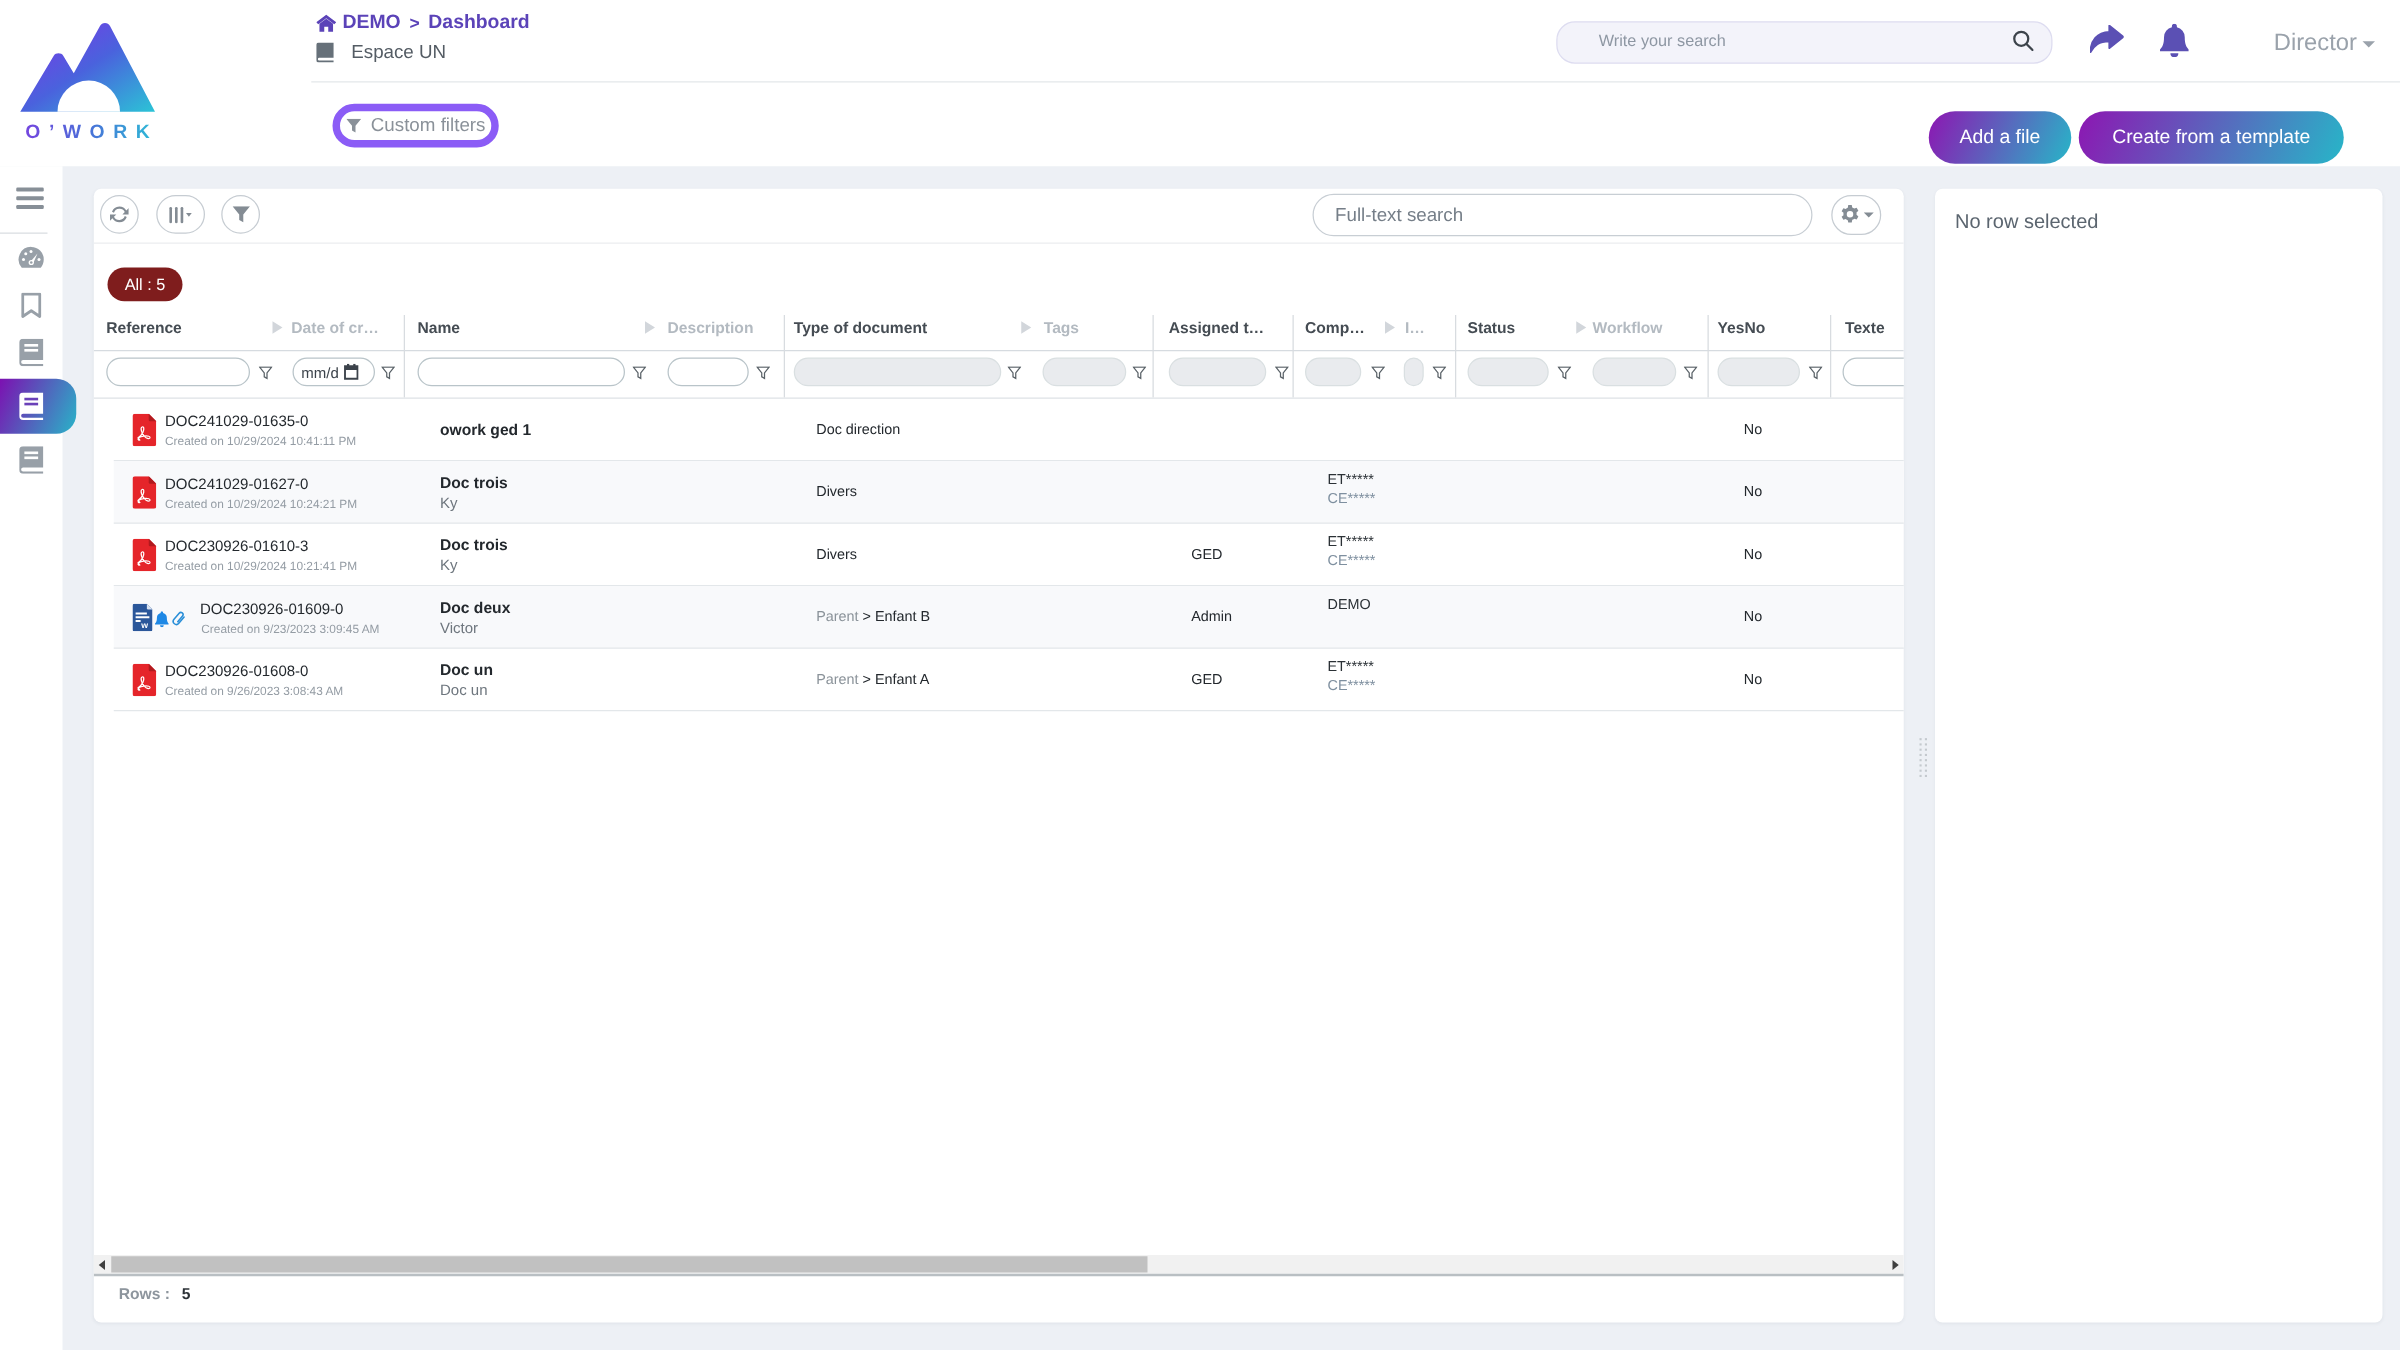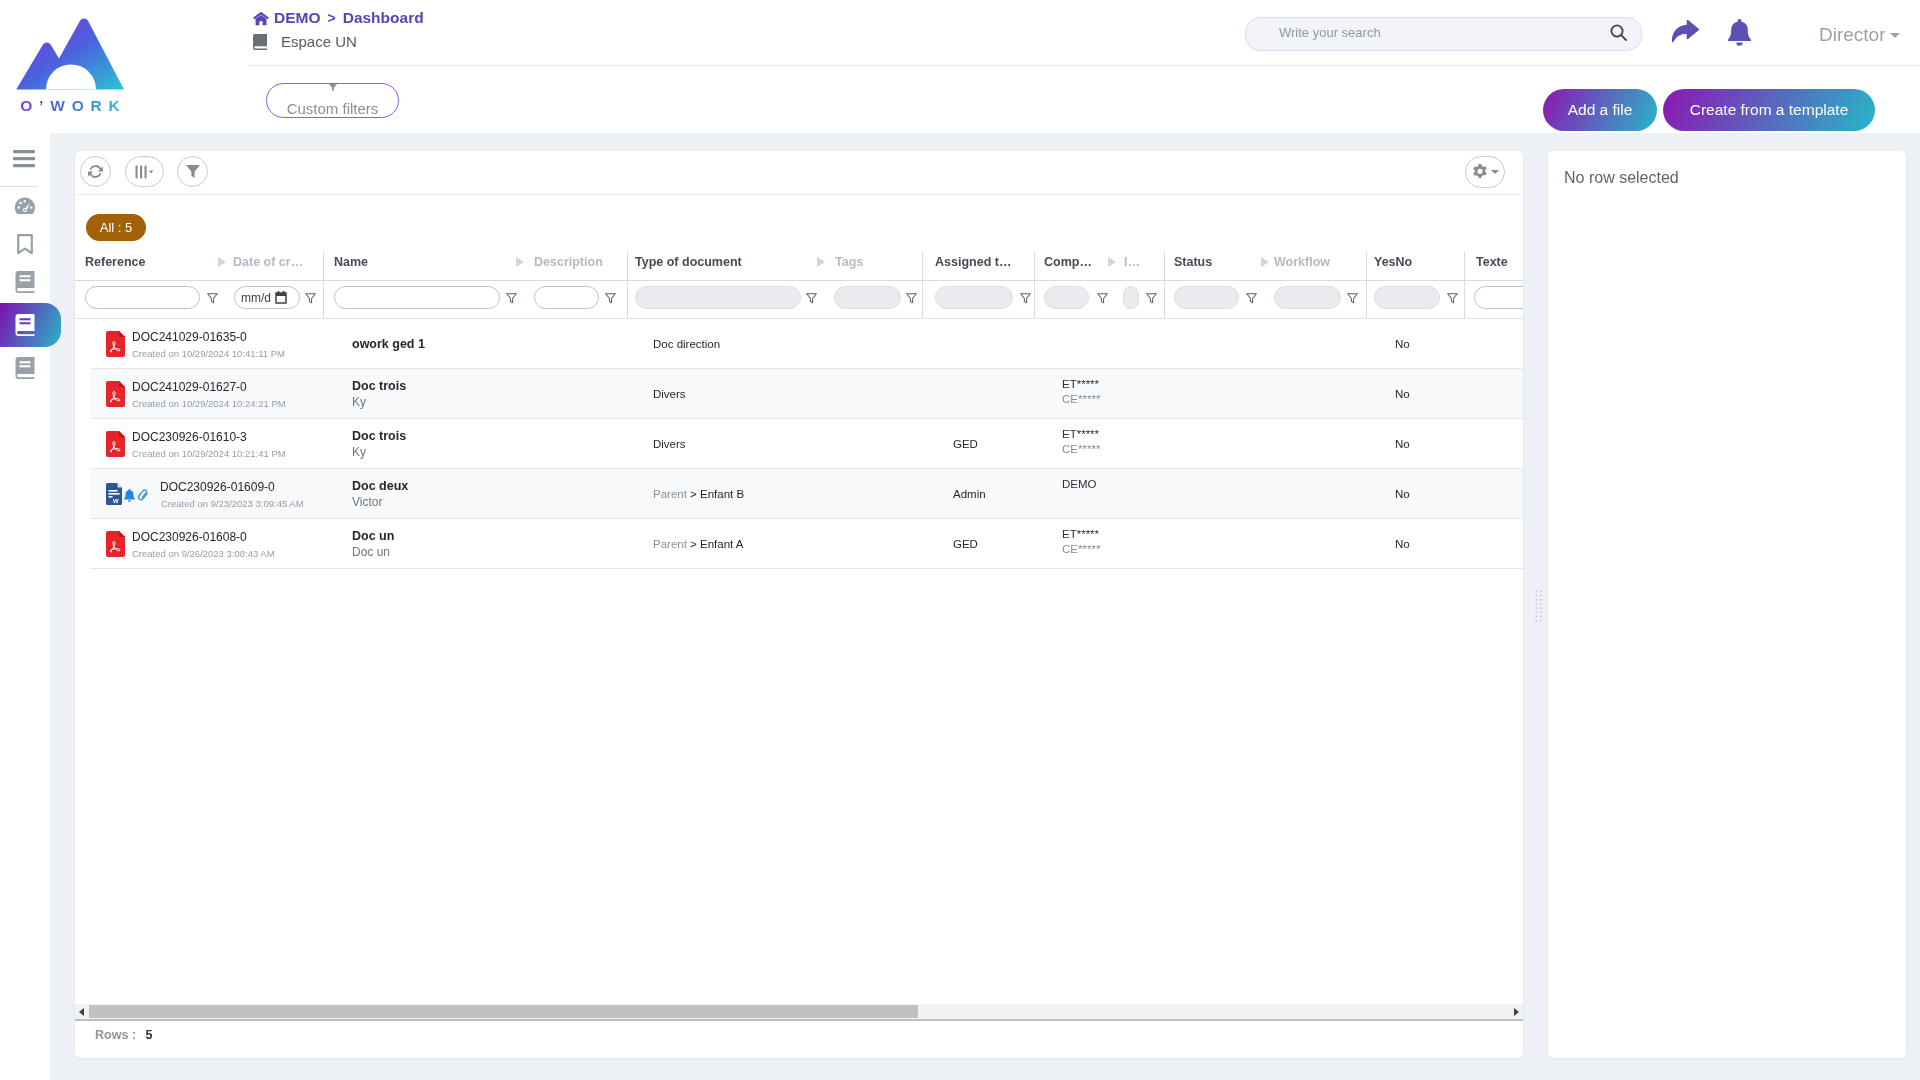--- a/index.html
+++ b/index.html
@@ -22,41 +22,41 @@
 
 
 #hsearch { position:absolute; left:1245px; top:17px; width:397px; height:34px; border:1px solid #dddcf0; background:#f3f3fa; border-radius:15px; }
 #hsearch span { position:absolute; left:33px; top:7px; font-size:13px; color:#8e97a3; }
 #hsearch svg { position:absolute; right:14px; top:6px; }
 
 #director { position:absolute; left:1819px; top:24px; font-size:19px; color:#9aa2ab; }
 #dircaret { position:absolute; left:1890px; top:33px; width:0; height:0; border-left:5px solid transparent; border-right:5px solid transparent; border-top:5px solid #9aa2ab; }
 
 
-#cfilters { position:absolute; left:266px; top:83px; width:133px; height:35px; border:1px solid #8b5cf6; border-radius:17.5px; display:flex; align-items:center; justify-content:center; gap:8px; color:#8a9199; font-size:15px;flex-direction:column; }
+#cfilters { position:absolute; left:266px; top:83px; width:133px; height:35px; border:6px solid #8b5cf6; border-radius:17.5px; display:flex; align-items:center; justify-content:center; gap:8px; color:#8a9199; font-size:15px; }
 
 
 .gbtn { position:absolute; top:89px; height:42px; border-radius:21px; background:linear-gradient(115deg,#8d16b2,#27b6c8); color:#fff; font-size:15.5px; display:flex; align-items:center; justify-content:center; }
 #btn-add { left:1543px; width:114px; }
 #btn-create { left:1663px; width:212px; }
 
 
 #sidebar { position:absolute; left:0; top:133px; width:50px; height:947px; background:#fff; z-index:4; }
 #sidebar .sdiv { position:absolute; left:0; top:53px; width:38px; height:1px; background:#d9dde1; }
 .sicon { position:absolute; left:0; width:50px; display:flex; justify-content:center; }
 #sactive { position:absolute; left:0; top:170px; width:61px; height:44px; border-radius:0 16px 16px 0; background:linear-gradient(115deg,#7c10b1,#28b5c8); display:flex; align-items:center; }
 #sactive svg { margin-left:15px; }
 
 
 #maincard { position:absolute; left:75px; top:151px; width:1448px; height:907px; background:#fff; border-radius:6px; box-shadow:0 1px 3px rgba(40,50,60,.06); overflow:hidden; }
 .circ { position:absolute; top:5px; height:31px; border:1px solid #c6ccd2; border-radius:16px; display:flex; align-items:center; justify-content:center; background:#fff; }
 #ftsearch { position:absolute; left:975px; top:4px; width:400px; height:34px; border:1px solid #c8ced4; border-radius:17px; }
 #ftsearch span { position:absolute; left:17px; top:8px; font-size:15px; color:#757e88; }
 #tooldiv { position:absolute; left:0; top:43px; width:1448px; height:1px; background:#ebedf0; }
-#allpill { position:absolute; left:11px; top:63px; width:60px; height:27px; border-radius:13.5px; background:#a16207; color:#fff; font-size:13px; display:flex; align-items:center; justify-content:center; }
+#allpill { position:absolute; left:11px; top:63px; width:60px; height:27px; border-radius:13.5px; background:#7f1d1d; color:#fff; font-size:13px; display:flex; align-items:center; justify-content:center; }
 
 
 #thead { position:absolute; left:0; top:97px; width:1448px; height:32px; }
 .th { position:absolute; top:7px; font-size:12.5px; font-weight:bold; color:#454c53; white-space:nowrap; }
 .th.light { color:#b3bac1; }
 .sortarr { position:absolute; top:9px; width:0; height:0; border-top:5.5px solid transparent; border-bottom:5.5px solid transparent; border-left:8px solid #d2d6db; }
 #theadline { position:absolute; left:0; top:129px; width:1448px; height:1px; background:#d6dbe0; }
 #filterrow { position:absolute; left:0; top:130px; width:1448px; height:38px; }
 .colline { position:absolute; top:101px; height:66px; width:1px; background:#d8dce0; }
 .fin { position:absolute; top:5px; height:23px; border:1px solid #b9c4c9; border-radius:11.5px; background:#fff; }
@@ -213,20 +213,23 @@
           <rect x="9.5" y="0.5" width="2.1" height="13" rx="1"></rect>
           <path d="M13.8 5.4 h4.6 l-2.3 3 Z"></path>
         </g>
       </svg>
   </div>
   <div class="circ" style="left:102px;width:31px">
     <svg width="14" height="14" viewBox="0 0 12 12" fill="#848c94">
         <path d="M0 0 h12 L7.4 5.6 V11 L4.6 9.4 V5.6 Z"></path>
       </svg>
   </div>
+  <div id="ftsearch">
+      <span>Full-text search</span>
+    </div>
   <div class="circ" style="left:1390px;width:40px;height:32px;gap:3px">
     <svg width="16" height="16" viewBox="0 0 16 16" fill="#848c94">
         <path d="M6.6 0 h2.8 l0.4 1.9 a6 6 0 0 1 1.6 0.9 l1.9-0.6 l1.4 2.4 l-1.5 1.3 a6 6 0 0 1 0 1.9 l1.5 1.3 l-1.4 2.4 l-1.9-0.6 a6 6 0 0 1 -1.6 0.9 L9.4 14 H6.6 l-0.4-1.9 a6 6 0 0 1 -1.6-0.9 l-1.9 0.6 L1.3 9.4 l1.5-1.3 a6 6 0 0 1 0-1.9 L1.3 4.9 l1.4-2.4 l1.9 0.6 a6 6 0 0 1 1.6-0.9 Z M8 4.7 a2.6 2.6 0 1 0 0 5.2 a2.6 2.6 0 0 0 0-5.2 Z"></path>
       </svg>
     <span style="width:0;height:0;border-left:4px solid transparent;border-right:4px solid transparent;border-top:4px solid #848c94"></span>
   </div>
   <div id="tooldiv"></div>
   <div id="allpill">All : 5</div>
   <div id="thead">
     <span class="th" style="left:10px">Reference</span>

